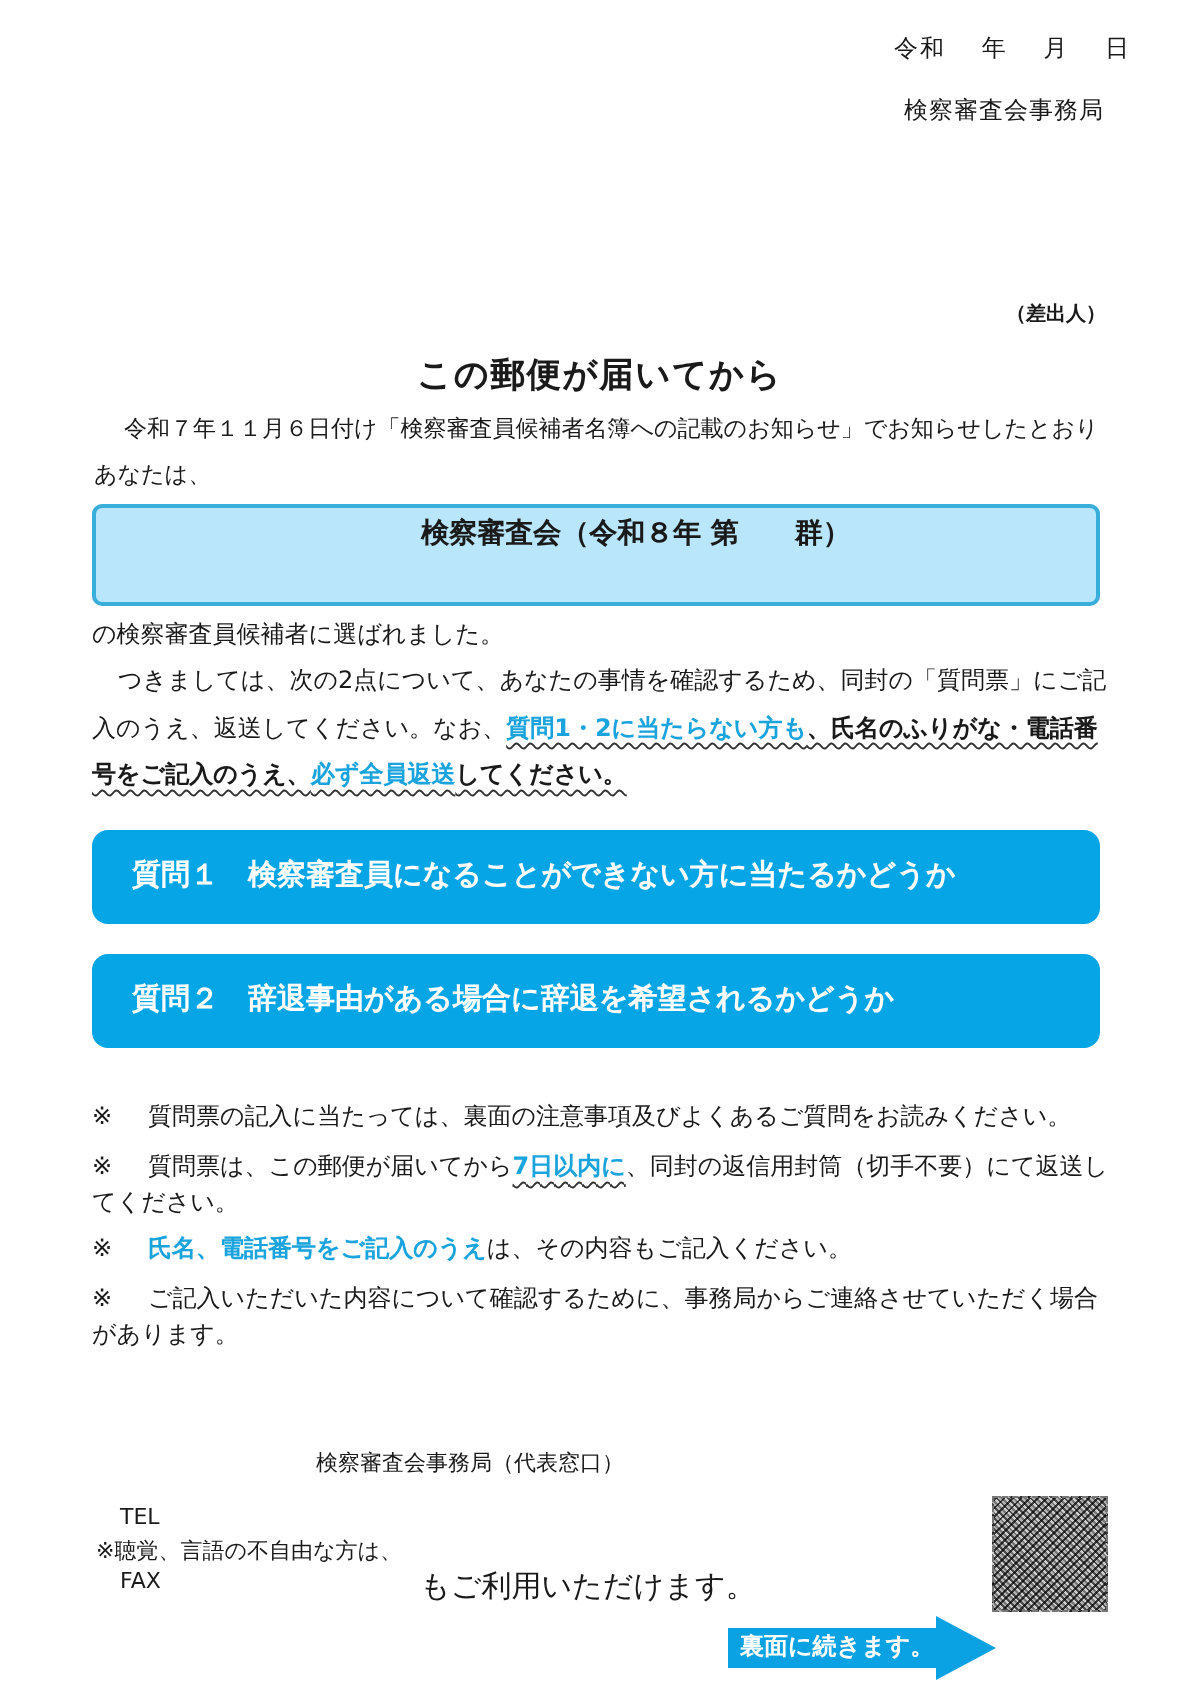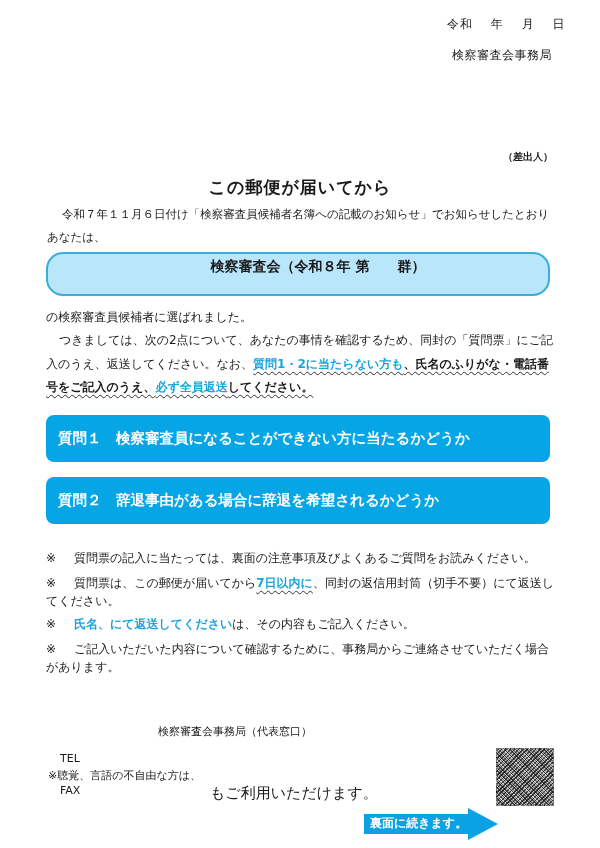--- a/index.html
+++ b/index.html
@@ -6,30 +6,30 @@
   body { width:600px; height:848px; position:relative; overflow:hidden;
          font-family:"DejaVu Sans","Liberation Sans",sans-serif; color:#1a1a1a; }
   .serif { font-family:"DejaVu Serif","Liberation Serif",serif; }
   .abs { position:absolute; }
   .date-line { left:447px; top:16px; font-size:12px; letter-spacing:1px; white-space:pre; }
   .issuer-top { left:452px; top:47px; font-size:12px; letter-spacing:0.5px; }
   .sender { left:503px; top:150px; font-size:10px; font-weight:bold; }
   .title { left:0; width:600px; text-align:center; top:176px; font-size:17px; font-weight:bold; letter-spacing:1px; }
   .intro1 { left:62px; top:207px; font-size:11.5px; white-space:nowrap; }
   .intro2 { left:47px; top:230px; font-size:11.5px; }
-  .term-box { left:46px; top:252px; width:504px; height:44px; background:#b9e6fb; border:2px solid #3aaedb; border-radius:17px; box-sizing:border-box; }
+  .term-box { left:46px; top:252px; width:504px; height:51px; background:#b9e6fb; border:2px solid #3aaedb; border-radius:5px; box-sizing:border-box; }
   .term-l1 { left:0; width:100%; text-align:center; top:4px; font-size:14px; font-weight:bold; white-space:pre; padding-left:40px; box-sizing:border-box; }
   .term-l2 { left:0; width:100%; text-align:center; top:25px; font-size:12px; font-weight:bold; white-space:pre; box-sizing:border-box; }
   .para { left:46px; width:510px; font-size:12px; line-height:23.5px; }
   .p1 { top:306px; }
   .p2 { top:329px; text-indent:13px; }
   .hl { color:#1aa3dc; font-weight:bold; }
   .bold { font-weight:bold; }
   .wavy { text-decoration:underline wavy #333; text-underline-offset:3px; text-decoration-thickness:1px; }
-  .qbox { left:46px; width:504px; height:47px; background:#06a6e6; border-radius:8px; color:#ffffff; font-size:14.5px; font-weight:bold; box-sizing:border-box; padding-left:12px; line-height:47px; white-space:pre; }
+  .qbox { left:46px; width:504px; height:47px; background:#06a6e6; border-radius:8px; color:#ffffff; font-size:14.5px; font-weight:bold; box-sizing:border-box; padding-left:20px; line-height:47px; white-space:pre; }
   .q1 { top:415px; }
   .q2 { top:477px; }
   .note { left:46px; width:510px; font-size:12px; line-height:18px; }
   .note .mark { display:inline-block; width:28px; }
   .n1 { top:549px; }
   .n2 { top:574px; }
   .n3 { top:615px; }
   .n4 { top:640px; }
   .office { left:158px; top:724px; font-size:11px; }
   .tel { left:60px; top:752px; font-size:11px; }
@@ -63,21 +63,21 @@
 </div>
 
 <div class="abs para p1">の検察審査員候補者に選ばれました。</div>
 <div class="abs para p2"><span>つきましては、次の2点について、あなたの事情を確認するため、同封の「質問票」にご記入のうえ、返送してください。なお、</span><span class="hl wavy">質問1・2に当たらない方も</span><span class="bold wavy">、氏名のふりがな・電話番号をご記入のうえ、</span><span class="hl wavy">必ず全員返送</span><span class="bold wavy">してください。</span></div>
 
 <div class="abs qbox q1">質問１　検察審査員になることができない方に当たるかどうか</div>
 <div class="abs qbox q2">質問２　辞退事由がある場合に辞退を希望されるかどうか</div>
 
 <div class="abs note n1"><span class="mark">※</span><span>質問票の記入に当たっては、裏面の注意事項及びよくあるご質問をお読みください。</span></div>
 <div class="abs note n2"><span class="mark">※</span><span>質問票は、この郵便が届いてから</span><span class="hl wavy">7日以内に</span><span>、同封の返信用封筒（切手不要）にて返送してください。</span></div>
-<div class="abs note n3"><span class="mark">※</span><span class="hl">氏名、にて返送してください</span><span>は、その内容もご記入ください。</span></div>
+<div class="abs note n3"><span class="mark">※</span><span class="hl">氏名、電話番号をご記入のうえ</span><span>は、その内容もご記入ください。</span></div>
 <div class="abs note n4"><span class="mark">※</span><span>ご記入いただいた内容について確認するために、事務局からご連絡させていただく場合があります。</span></div>
 
 <div class="abs office serif">検察審査会事務局（代表窓口）</div>
 <div class="abs tel">TEL</div>
 <div class="abs hearing">※聴覚、言語の不自由な方は、</div>
 <div class="abs fax">FAX</div>
 <div class="abs fax-tail">もご利用いただけます。</div>
 
 <div class="abs qr"></div>
 

